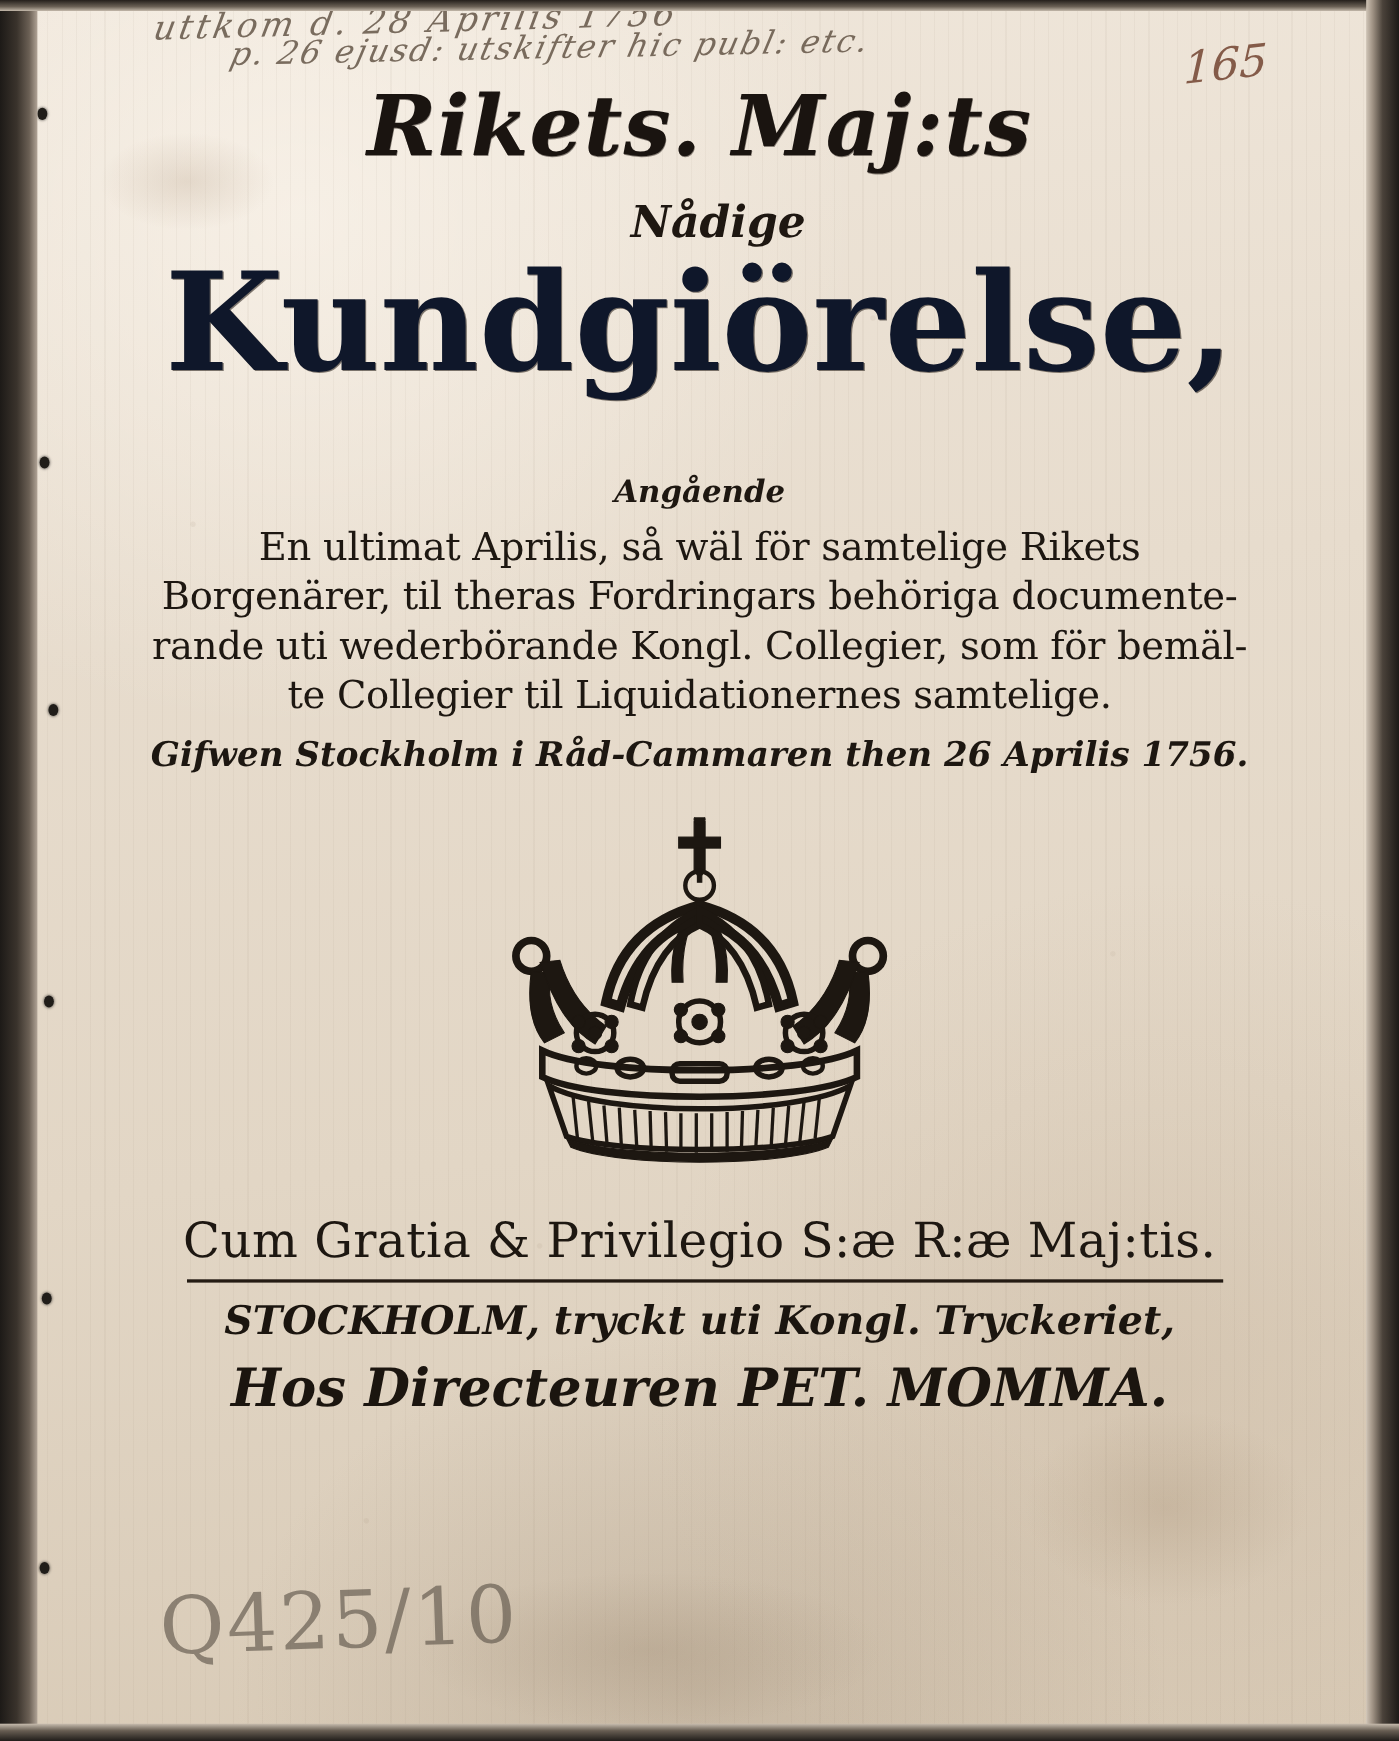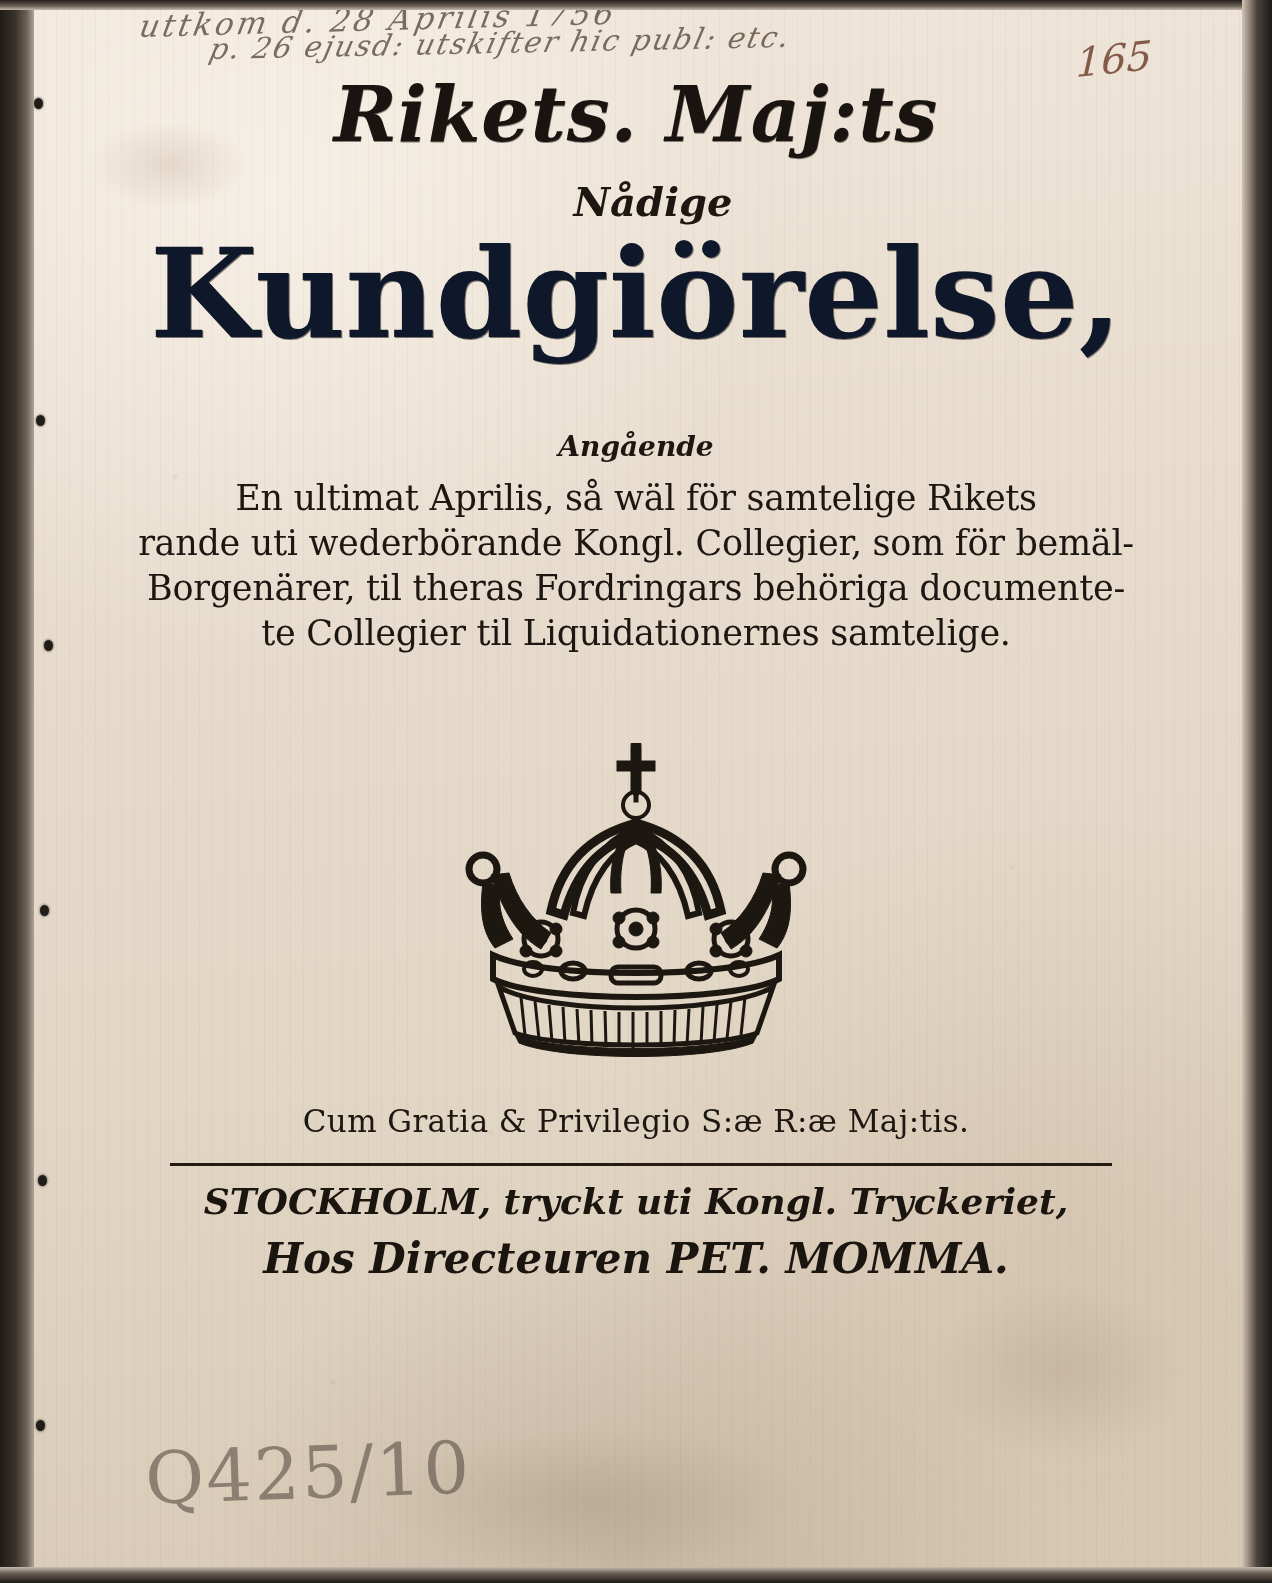--- a/index.html
+++ b/index.html
@@ -213,21 +213,21 @@
     position: absolute;
     left: 0; right: 0; top: 735px;
     display: flex;
     justify-content: center;
   }
 
   .line-cum {
     position: absolute;
     left: 0; right: 0; top: 1095px;
     font-family: "DejaVu Serif", serif;
-    font-size: 31px;
+    font-size: 44px;
     color: #1d1711;
     letter-spacing: 0.4px;
   }
   .rule {
     position: absolute;
     left: 140px; right: 130px; top: 1155px;
     height: 3px;
     background: #241b13;
   }
   .line-imprint1 {
@@ -238,21 +238,21 @@
     font-style: italic;
     font-size: 36px;
     color: #1b150f;
   }
   .line-imprint2 {
     position: absolute;
     left: 0; right: 0; top: 1226px;
     font-family: "DejaVu Serif", serif;
     font-weight: bold;
     font-style: italic;
-    font-size: 42px;
+    font-size: 48px;
     color: #1b150f;
   }
 
   .stain {
     position: absolute;
     border-radius: 50%;
     pointer-events: none;
   }
 </style>
 </head>
@@ -275,25 +275,26 @@
     <div class="hw-num">165</div>
 
     <div class="line-kongl">Rikets. Maj:ts</div>
     <div class="line-nadige">Nådige</div>
     <div class="line-kund">Kundgiörelse,</div>
 
     <div class="line-angaende">Angående</div>
 
     <div class="body-block">
       <span class="ln">En ultimat Aprilis, så wäl för samtelige Rikets</span>
+      <span class="ln">Borgenärer, til theras Fordringars behöriga documente-</span>
       <span class="ln">rande uti wederbörande Kongl. Collegier, som för bemäl-</span>
-      <span class="ln">Borgenärer, til theras Fordringars behöriga documente-</span>
       <span class="ln">te Collegier til Liquidationernes samtelige.</span>
     </div>
 
+    <div class="line-given">Gifwen Stockholm i Råd-Cammaren then 26 Aprilis 1756.</div>
 
     <div class="crown-wrap">
       <svg width="430" height="320" viewBox="0 0 430 320" aria-hidden="true">
         <g fill="#1d1711" stroke="#1d1711">
 
           <rect x="210" y="4" width="10" height="44"></rect>
           <rect x="196" y="18" width="38" height="10"></rect>
           <circle cx="215" cy="2" r="5"></circle>
           <circle cx="215" cy="50" r="3"></circle>
 

